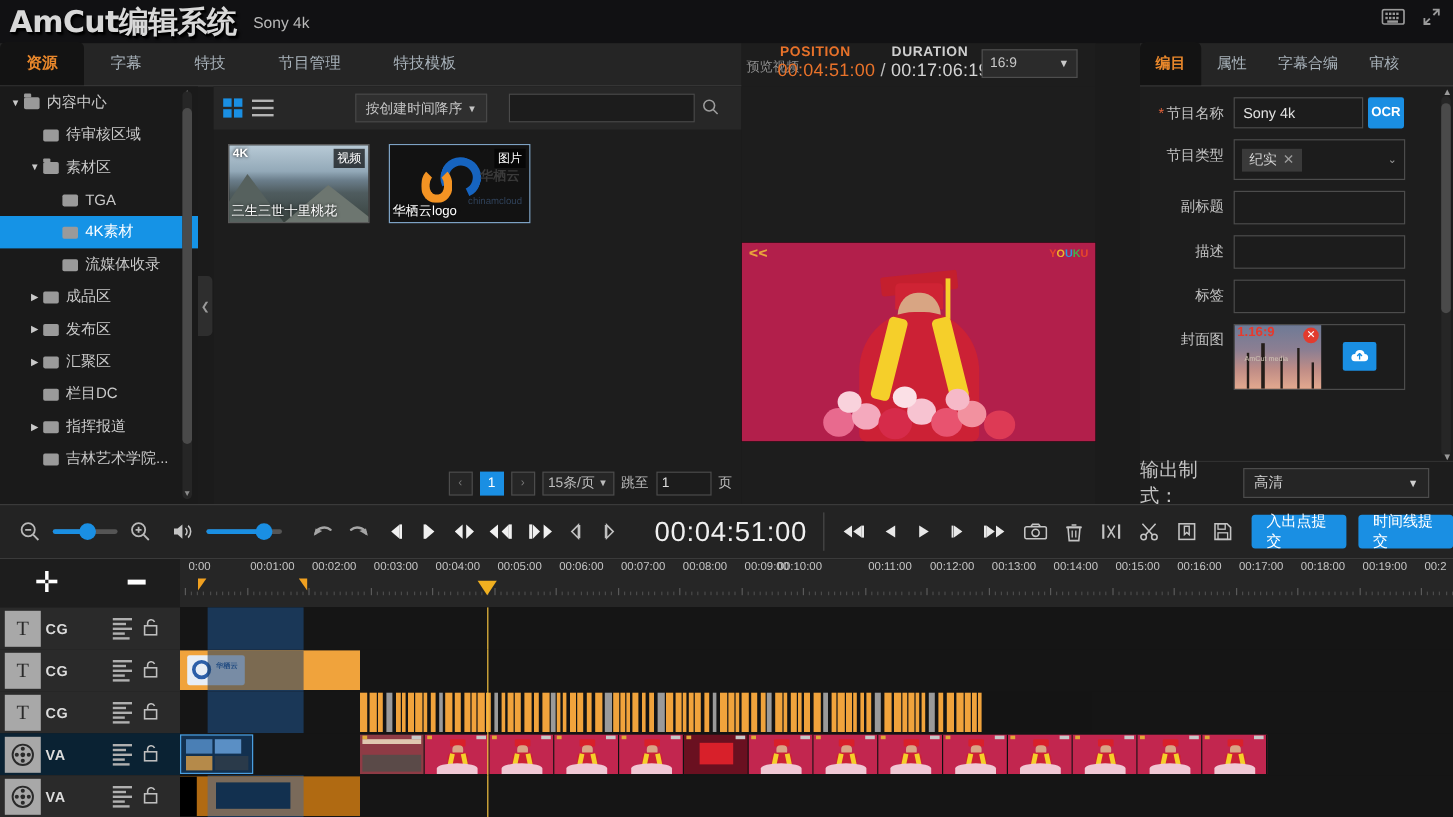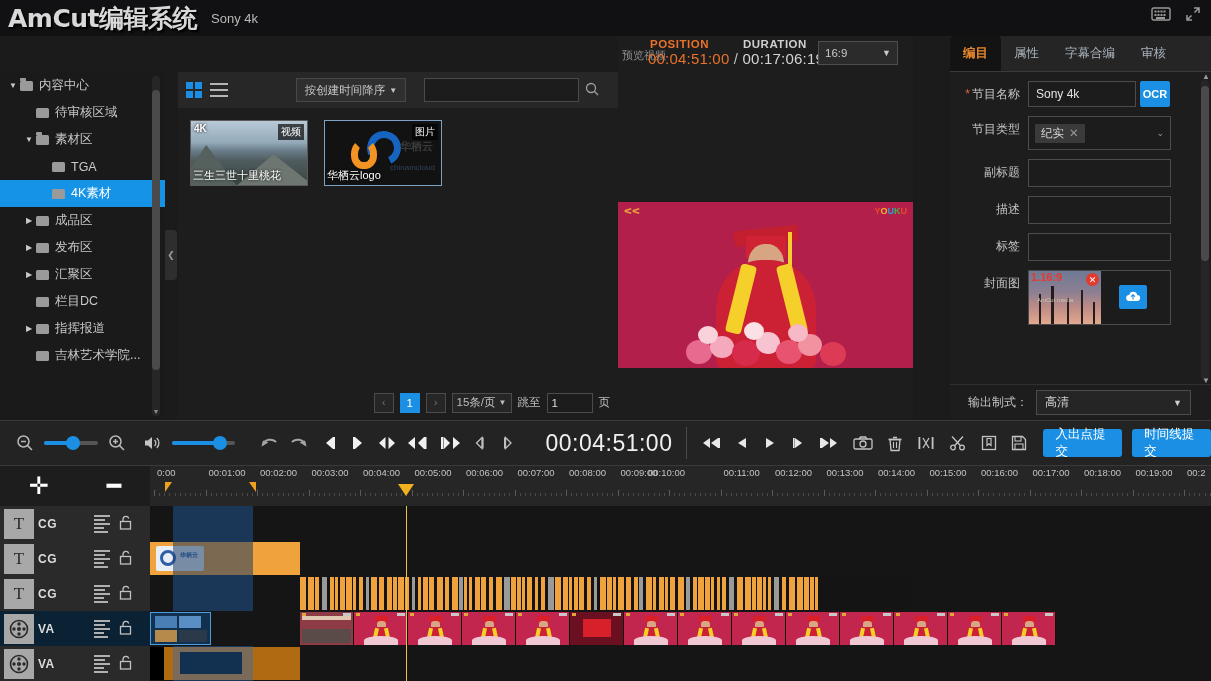--- a/index.html
+++ b/index.html
@@ -222,21 +222,21 @@
     border-radius:50%; color:#fff; font-size:9px; display:flex; align-items:center; justify-content:center; cursor:pointer;}
   .cover-ttl { position:absolute; left:2px; top:0px; font-size:11px; color:#e8392c; font-weight:bold;}
   .cover-sub { position:absolute; left:8px; top:26px; font-size:6px; color:#cfc4b4;}
   .tree-t { position:absolute; bottom:0; width:2px; background:#241d19;}
   .upload-btn { width:28px; height:24px; background:#1a8fe3; border-radius:2px; margin:14px 0 0 18px;
     display:flex; align-items:center; justify-content:center; cursor:pointer;}
   .rsb { position:absolute; right:2px; top:44px; width:8px; height:300px; background:#262626; border-radius:4px;}
   .rsb-thumb { position:absolute; left:0; top:6px; width:8px; height:175px; background:#4a4a4a; border-radius:4px;}
   .outfmt { position:absolute; left:0; bottom:0; width:261px; height:36px; display:flex; align-items:center;
     background:#1d1d1d; border-top:1px solid #303030;}
-  .outfmt .lab { width:86px; text-align:right; padding-right:8px; font-size:12px; color:#c4c4c4; }
+  .outfmt .lab { width:86px; text-align:left; padding-right:8px; font-size:16px; color:#c4c4c4; }
   .outsel { width:155px; height:25px; border:1px solid #4c4c4c; background:#252525;
     display:flex; align-items:center; justify-content:space-between; padding:0 8px; font-size:12px;
     color:#cfcfcf; cursor:pointer;}
 
   
   .transport { position:absolute; left:0; top:420px; width:1211px; height:46px;
     background:#232323; border-top:1px solid #3a3a3a; border-bottom:1px solid #3a3a3a;
     display:flex; align-items:center;}
   .t-ico { color:#cfcfcf; cursor:pointer; display:flex; align-items:center; justify-content:center; }
   .slider { position:relative; height:4px; background:#555; border-radius:2px; }
@@ -303,20 +303,27 @@
           </svg>
       </span>
       <span class="win-btn">
         <svg width="16" height="16" viewBox="0 0 16 16">
             <path d="M9 2h5v5M14 2L9.5 6.5M7 14H2V9M2 14l4.5-4.5" fill="none" stroke="#c8c8c8" stroke-width="1.5"></path>
           </svg>
       </span>
     </div>
   </div>
 
+  <div class="ltabs">
+    <div class="ltab active">资源</div>
+    <div class="ltab">字幕</div>
+    <div class="ltab">特技</div>
+    <div class="ltab">节目管理</div>
+    <div class="ltab">特技模板</div>
+  </div>
 
   <div class="tree" id="tree-root">
       <div class="tnode">
         <span style="width:6px;flex:0 0 6px"></span>
         <span class="tw">▼</span>
         <span class="fold open"></span>
         <span>内容中心</span>
       </div>
       <div class="tnode">
         <span style="width:22px;flex:0 0 22px"></span>
@@ -334,20 +341,26 @@
         <span style="width:38px;flex:0 0 38px"></span>
         <span class="tw"></span>
         <span class="fold"></span>
         <span>TGA</span>
       </div>
       <div class="tnode sel">
         <span style="width:38px;flex:0 0 38px"></span>
         <span class="tw"></span>
         <span class="fold"></span>
         <span>4K素材</span>
+      </div>
+      <div class="tnode">
+        <span style="width:38px;flex:0 0 38px"></span>
+        <span class="tw"></span>
+        <span class="fold"></span>
+        <span>流媒体收录</span>
       </div>
       <div class="tnode">
         <span style="width:22px;flex:0 0 22px"></span>
         <span class="tw">▶</span>
         <span class="fold"></span>
         <span>成品区</span>
       </div>
       <div class="tnode">
         <span style="width:22px;flex:0 0 22px"></span>
         <span class="tw">▶</span>

